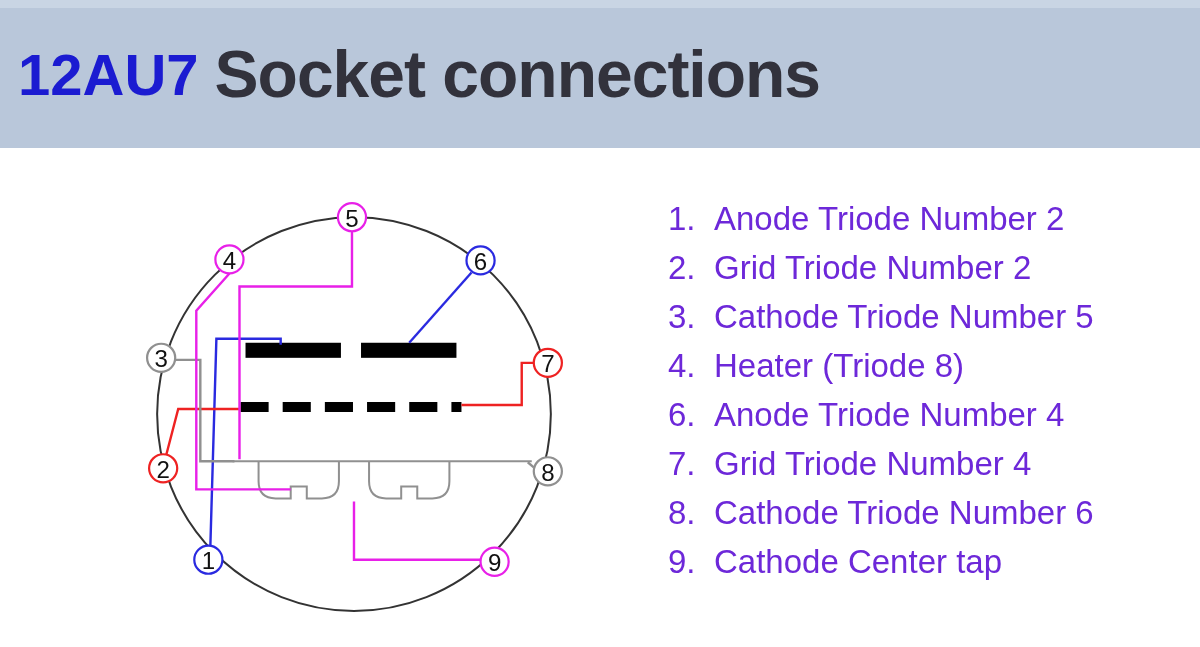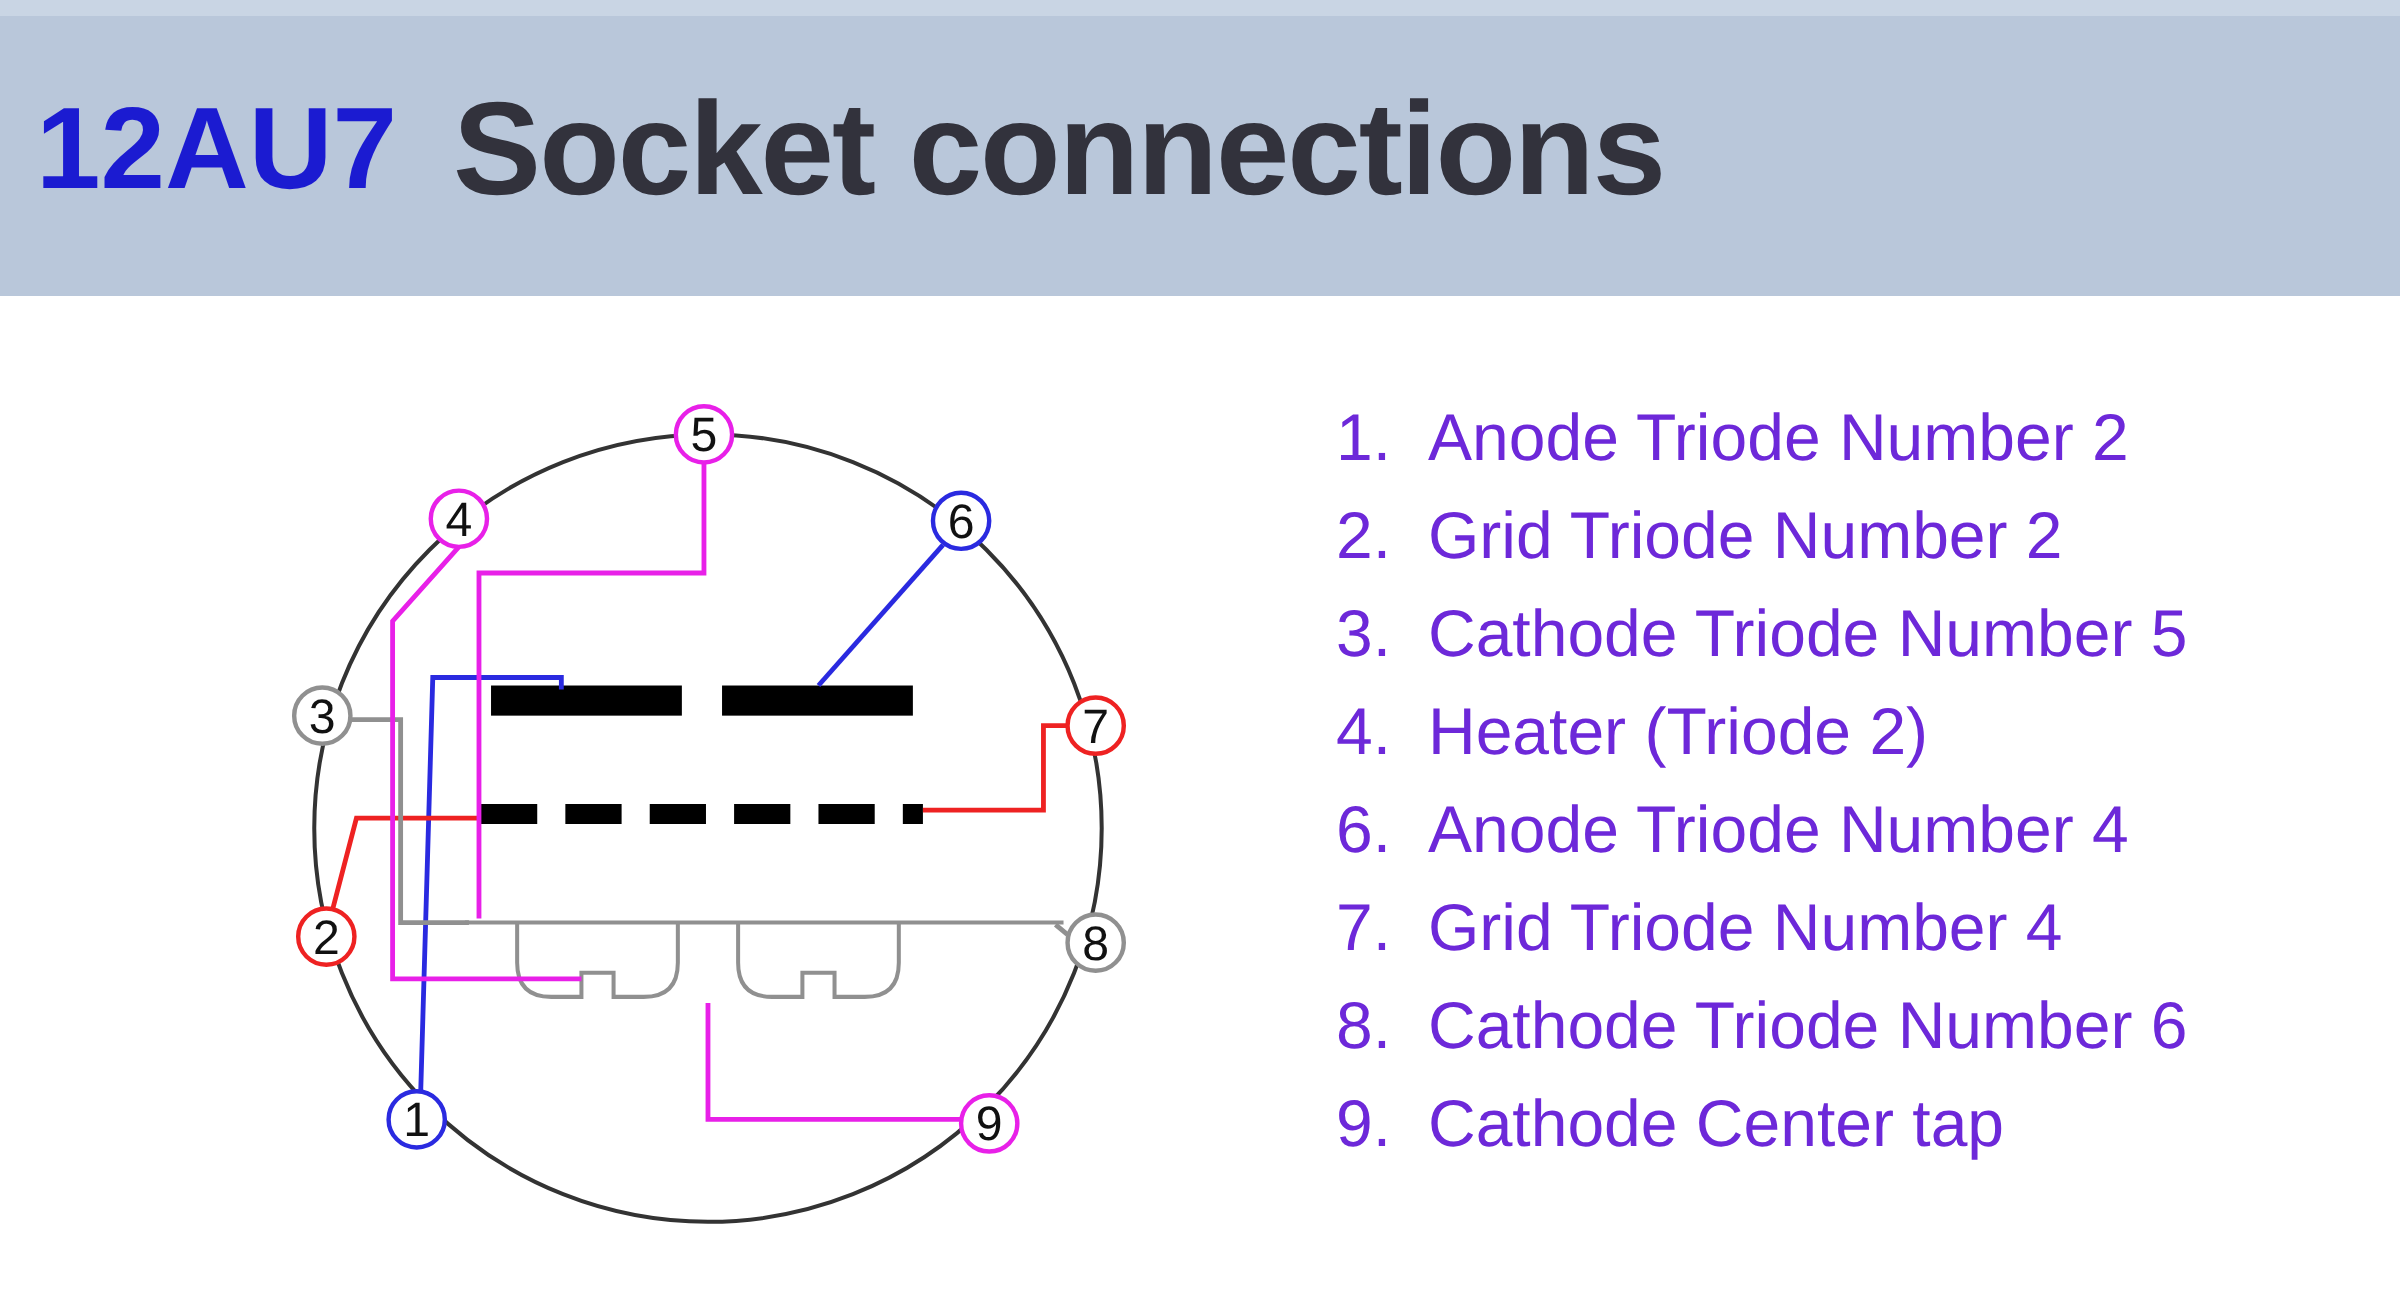--- a/index.html
+++ b/index.html
@@ -15,21 +15,21 @@
   .main{display:flex;box-sizing:border-box;padding:20px 0 0 140px;background:#ffffff;}
   .diagram-wrap{width:432px;flex:0 0 auto;margin-top:2px;}
   svg{display:block;}
   .legend{margin-left:96px;margin-top:26px;}
   .legend-row{font-size:33px;line-height:49px;color:#6d28d9;white-space:nowrap;}
   .legend-num{display:inline-block;min-width:46px;}
 </style>
 </head>
 <body>
 
-<div class="header" style="background: linear-gradient(rgb(201, 213, 228) 0px, rgb(201, 213, 228) 8px, rgb(185, 199, 218) 8px); gap: 12px;">
+<div class="header" style="background: linear-gradient(rgb(201, 213, 228) 0px, rgb(201, 213, 228) 8px, rgb(185, 199, 218) 8px);">
   <span class="tube" style="color: rgb(27, 27, 209);">12AU7</span>
   <span class="title" style="color: rgb(50, 50, 60);">Socket connections</span>
 </div>
 
 <div class="main">
   <div class="diagram-wrap">
     <svg width="432" height="457" viewBox="0 0 430 455">
 
       <circle cx="213" cy="243" r="196" fill="none" stroke="#333333" stroke-width="2"></circle>
 
@@ -87,19 +87,19 @@
           <circle cx="353" cy="390" r="14" fill="#ffffff" stroke="#e820e8" stroke-width="2.2"></circle>
           <text x="353" y="391" text-anchor="middle" dominant-baseline="central" font-size="24" font-family="Liberation Sans, sans-serif" fill="#111111">9</text>
         </g>
       </svg>
   </div>
 
   <div class="legend">
     <div class="legend-row"><span class="legend-num">1.</span><span>Anode Triode Number 2</span></div>
     <div class="legend-row"><span class="legend-num">2.</span><span>Grid Triode Number 2</span></div>
     <div class="legend-row"><span class="legend-num">3.</span><span>Cathode Triode Number 5</span></div>
-    <div class="legend-row"><span class="legend-num">4.</span><span>Heater (Triode 2)</span></div>
+    <div class="legend-row"><span class="legend-num">4.</span><span>Heater (Triode 8)</span></div>
     <div class="legend-row"><span class="legend-num">6.</span><span>Anode Triode Number 4</span></div>
     <div class="legend-row"><span class="legend-num">7.</span><span>Grid Triode Number 4</span></div>
     <div class="legend-row"><span class="legend-num">8.</span><span>Cathode Triode Number 6</span></div>
     <div class="legend-row"><span class="legend-num">9.</span><span>Cathode Center tap</span></div>
   </div>
 </div>
 
 </body></html>

